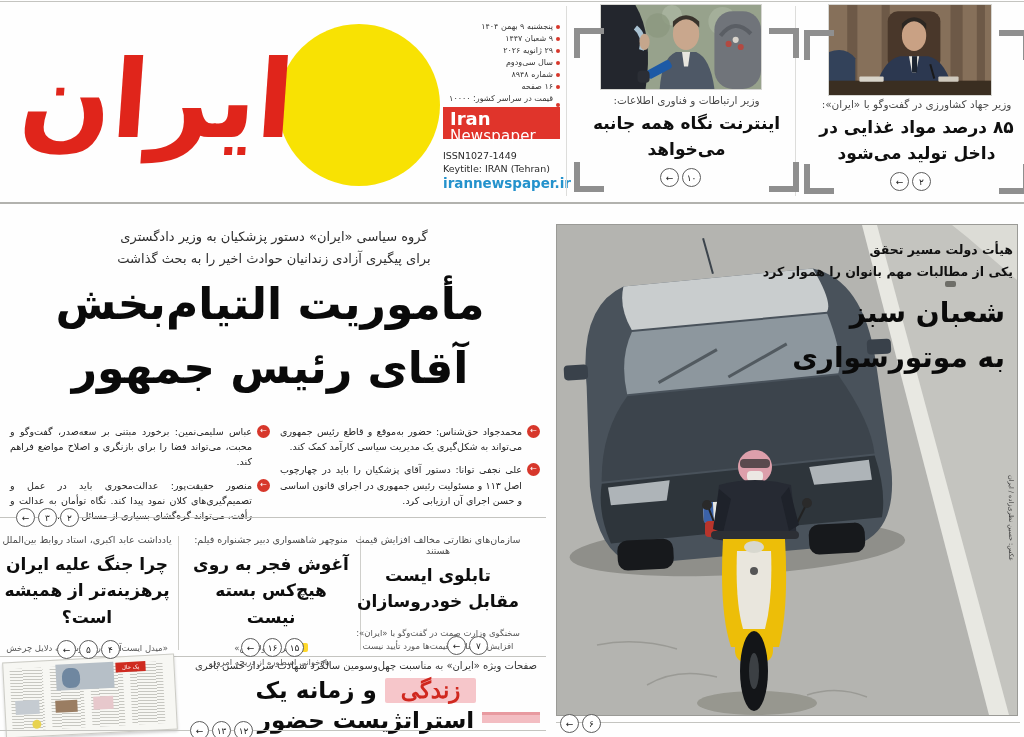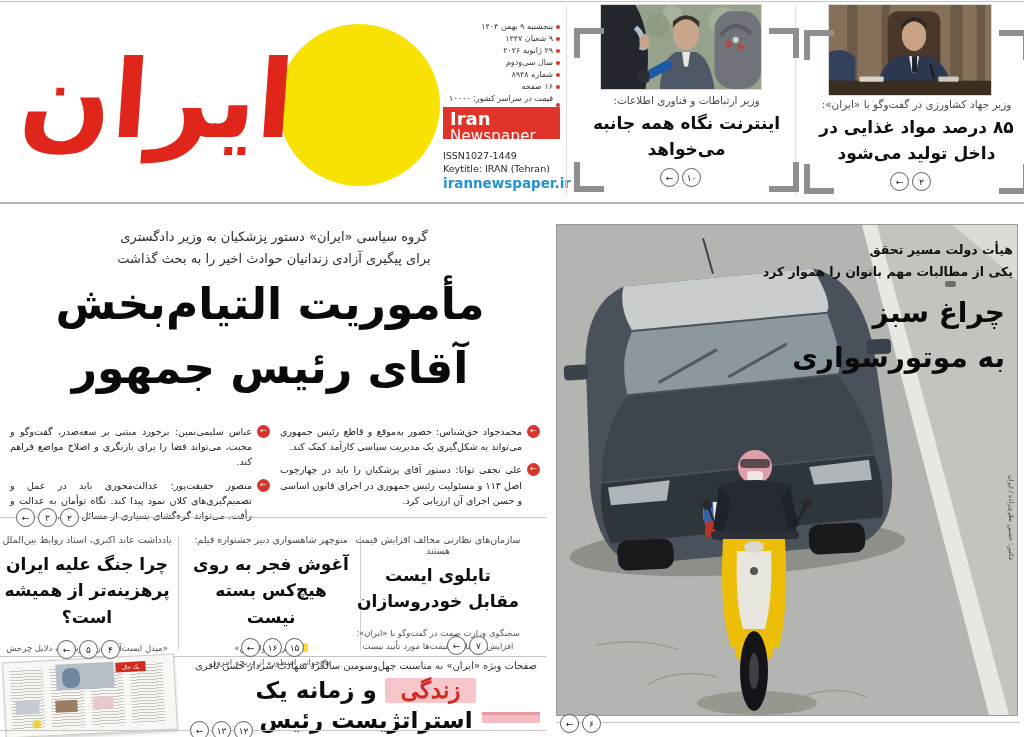--- a/index.html
+++ b/index.html
@@ -314,21 +314,21 @@
     <div class="tlabel">یک حال</div>
     <div class="abs" style="left:88px;top:38px;width:20px;height:13px;background:#e7c8cc;"></div>
     <div class="abs" style="left:50px;top:40px;width:22px;height:12px;background:#9a7d62;"></div>
     <div class="abs" style="left:10px;top:38px;width:24px;height:14px;background:#c5cbd1;"></div>
     <div class="abs" style="left:26px;top:58px;width:9px;height:9px;border-radius:50%;background:#e8d34f;"></div>
   </div>
 
   <div class="bstory rtl">
     <div class="bkicker">صفحات ویژه «ایران» به مناسبت چهل‌وسومین سالگرد شهادت سردار حسن باقری</div>
     <div class="bhead">
-      <span class="red-word">زندگی</span><span> و زمانه یک استراتژیست رئیس</span>
+      <span class="red-word">زندگی</span><span> و زمانه یک استراتژیست حضور</span>
     </div>
     <div class="pink-smear"></div>
   </div>
   <div class="refs" style="left:190px;top:721px;">
     <span class="ref">←</span>
     <span class="ref">۱۳</span>
     <span class="ref">۱۲</span>
   </div>
   <div class="hl" style="left:0;top:730px;width:546px;height:1px;"></div>
 
@@ -380,21 +380,21 @@
         <rect x="-18" y="186" width="38" height="26" rx="12" fill="#edbe08"></rect>
         <ellipse cx="1" cy="220" rx="14" ry="40" fill="#131518"></ellipse>
         <ellipse cx="1" cy="220" rx="5" ry="18" fill="#3c4044"></ellipse>
       </g>
     </svg>
     <div class="pkicker rtl">
       <div>هیأت دولت مسیر تحقق</div>
       <div>یکی از مطالبات مهم بانوان را هموار کرد</div>
     </div>
     <div class="phead rtl">
-      <div>چراغ سبز</div>
+      <div>شعبان سبز</div>
       <div>به موتورسواری</div>
     </div>
     <div class="pcredit rtl">عکس: حسین نظری‌زاده / ایران</div>
   </div>
 
   <div class="hl" style="left:556px;top:722px;width:464px;height:1px;"></div>
   <div class="refs" style="left:560px;top:714px;">
     <span class="ref">←</span>
     <span class="ref">۶</span>
   </div>

